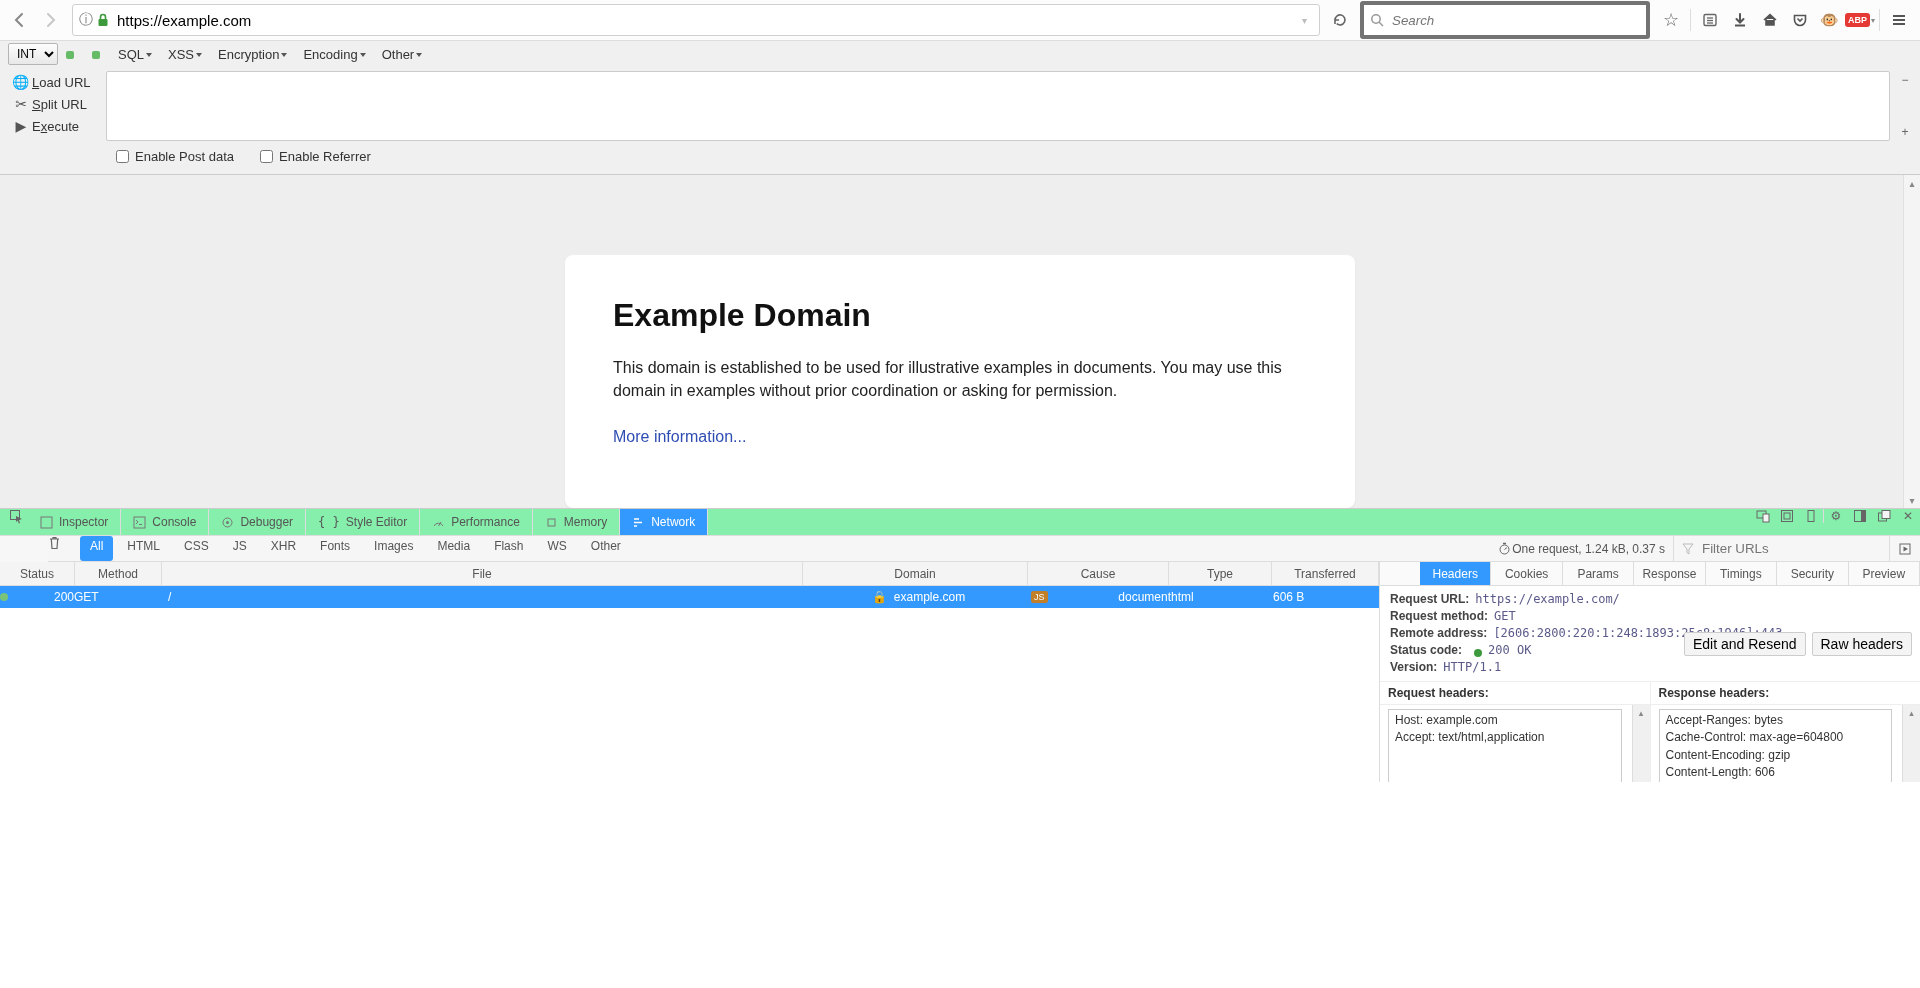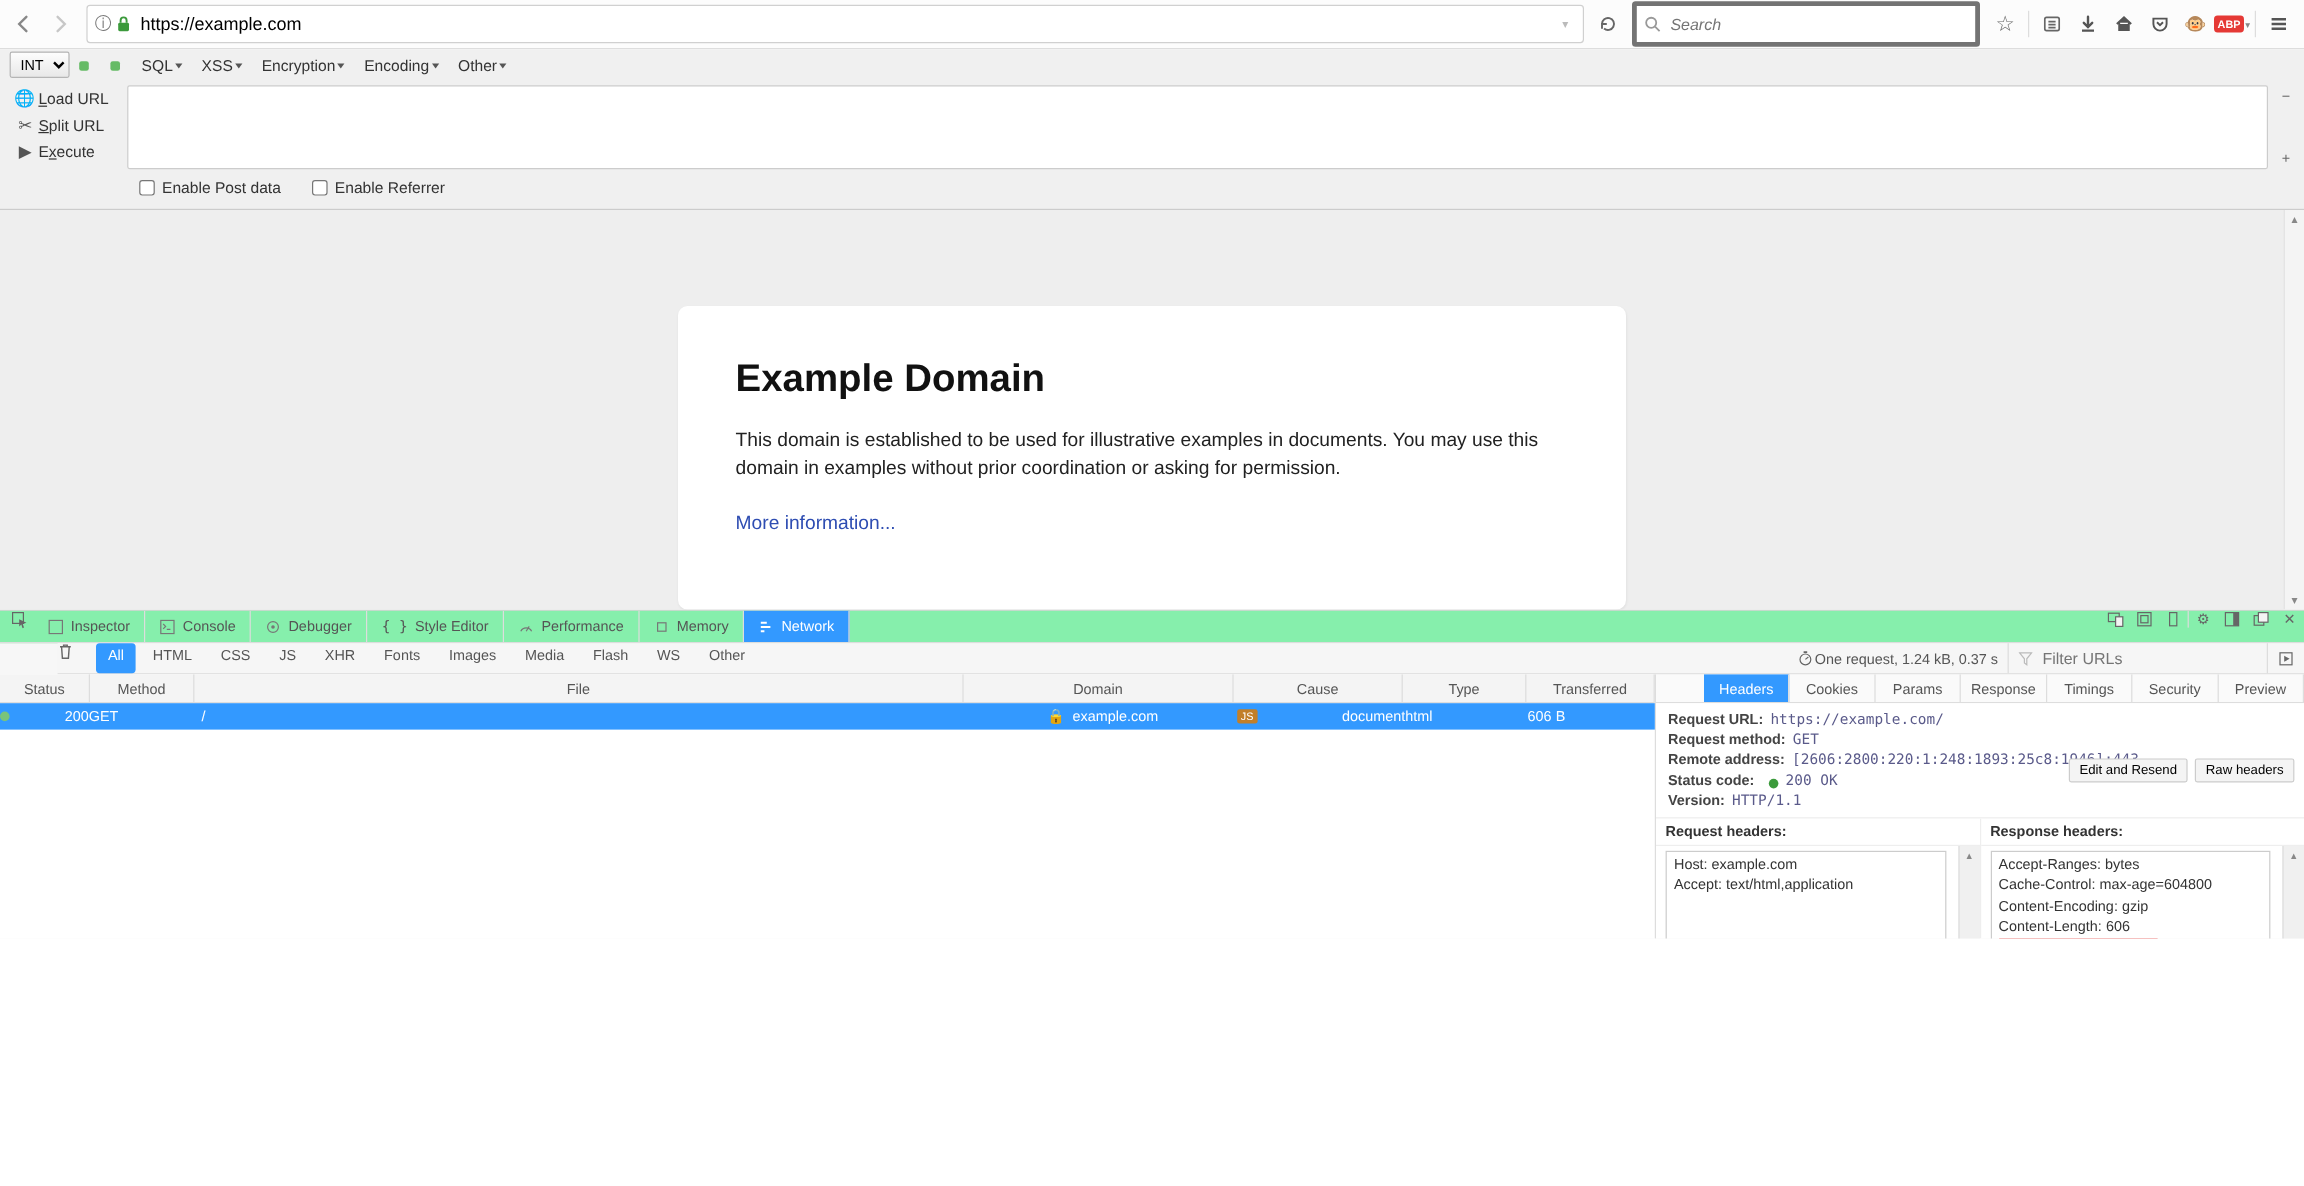--- a/index.html
+++ b/index.html
@@ -84,21 +84,21 @@
   .dt-right{flex:0 0 540px;background:#fafafa;display:flex;flex-direction:column;}
   .dt-right-tabs{display:flex;height:23px;border-bottom:1px solid #ddd;padding-left:40px;}
   .dt-right-tabs .rtab{flex:1;display:flex;align-items:center;justify-content:center;border-right:1px solid #ddd;color:#555;}
   .dt-right-tabs .rtab.active{background:#3399ff;color:#fff;}
   .summary{padding:6px 10px 4px 10px;position:relative;background:#fff;border-bottom:1px solid #eee;}
   .summary .line{display:flex;align-items:flex-end;margin-bottom:3px;font-size:12px;}
   .summary .k{color:#444;margin-right:6px;font-weight:600;}
   .summary .v{font-family:Consolas,monospace;color:#5a5a8a;}
   .summary .sc-dot{width:8px;height:8px;border-radius:50%;background:#3c9a3c;display:inline-block;margin:0 6px;}
   .summary .btns{position:absolute;right:8px;top:46px;display:flex;gap:6px;}
-  .summary .btns button{font-size:11px;border:1px solid #ccc;background:#f4f4f4;border-radius:2px;padding:3px 8px;}
+  .summary .btns button{font-size:14px;border:1px solid #ccc;background:#f4f4f4;border-radius:2px;padding:3px 8px;}
   .headers-split{display:flex;flex:1;overflow:hidden;background:#fff;}
   .hcol{flex:1;display:flex;flex-direction:column;}
   .hcol+.hcol{border-left:1px solid #eee;}
   .hcol .title{padding:4px 8px;font-weight:600;color:#333;border-bottom:1px solid #eee;}
   .hcol .list{border:1px solid #ccc;margin:4px 28px 0 8px;height:96px;padding:2px 6px;font-size:12px;line-height:1.45;overflow:hidden;position:relative;}
   .hcol .list.right{margin:4px 28px 0 8px;}
   .hcol .sbar{position:absolute;right:0;top:0;bottom:0;width:17px;background:#f0f0f0;border-left:1px solid #ddd;}
   .hcol .sbar .sup{position:absolute;top:0;left:0;right:0;height:16px;display:flex;align-items:center;justify-content:center;font-size:9px;color:#888;}
   .hcol .listwrap{position:relative;flex:1;}
   .redbox{border:2px solid #e53935;padding:0 2px;display:inline-block;}

